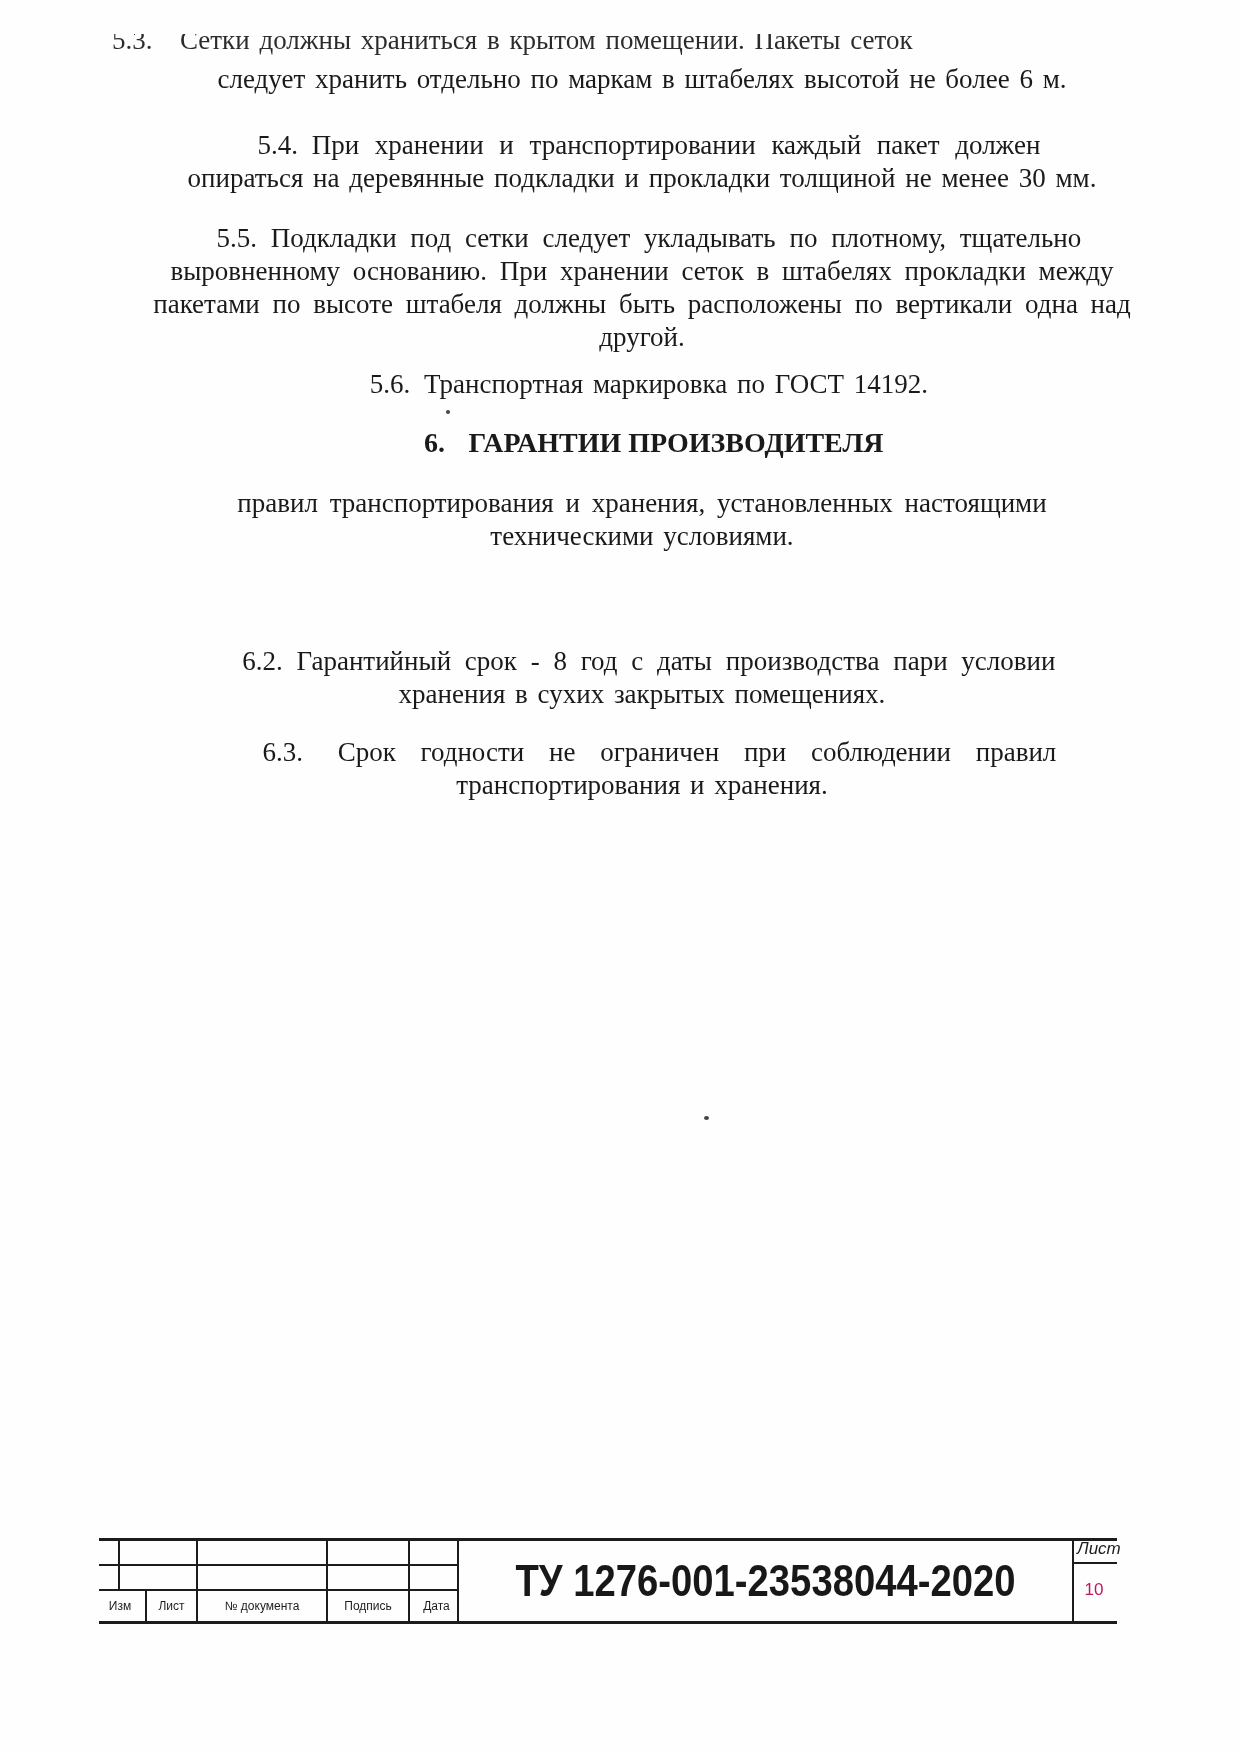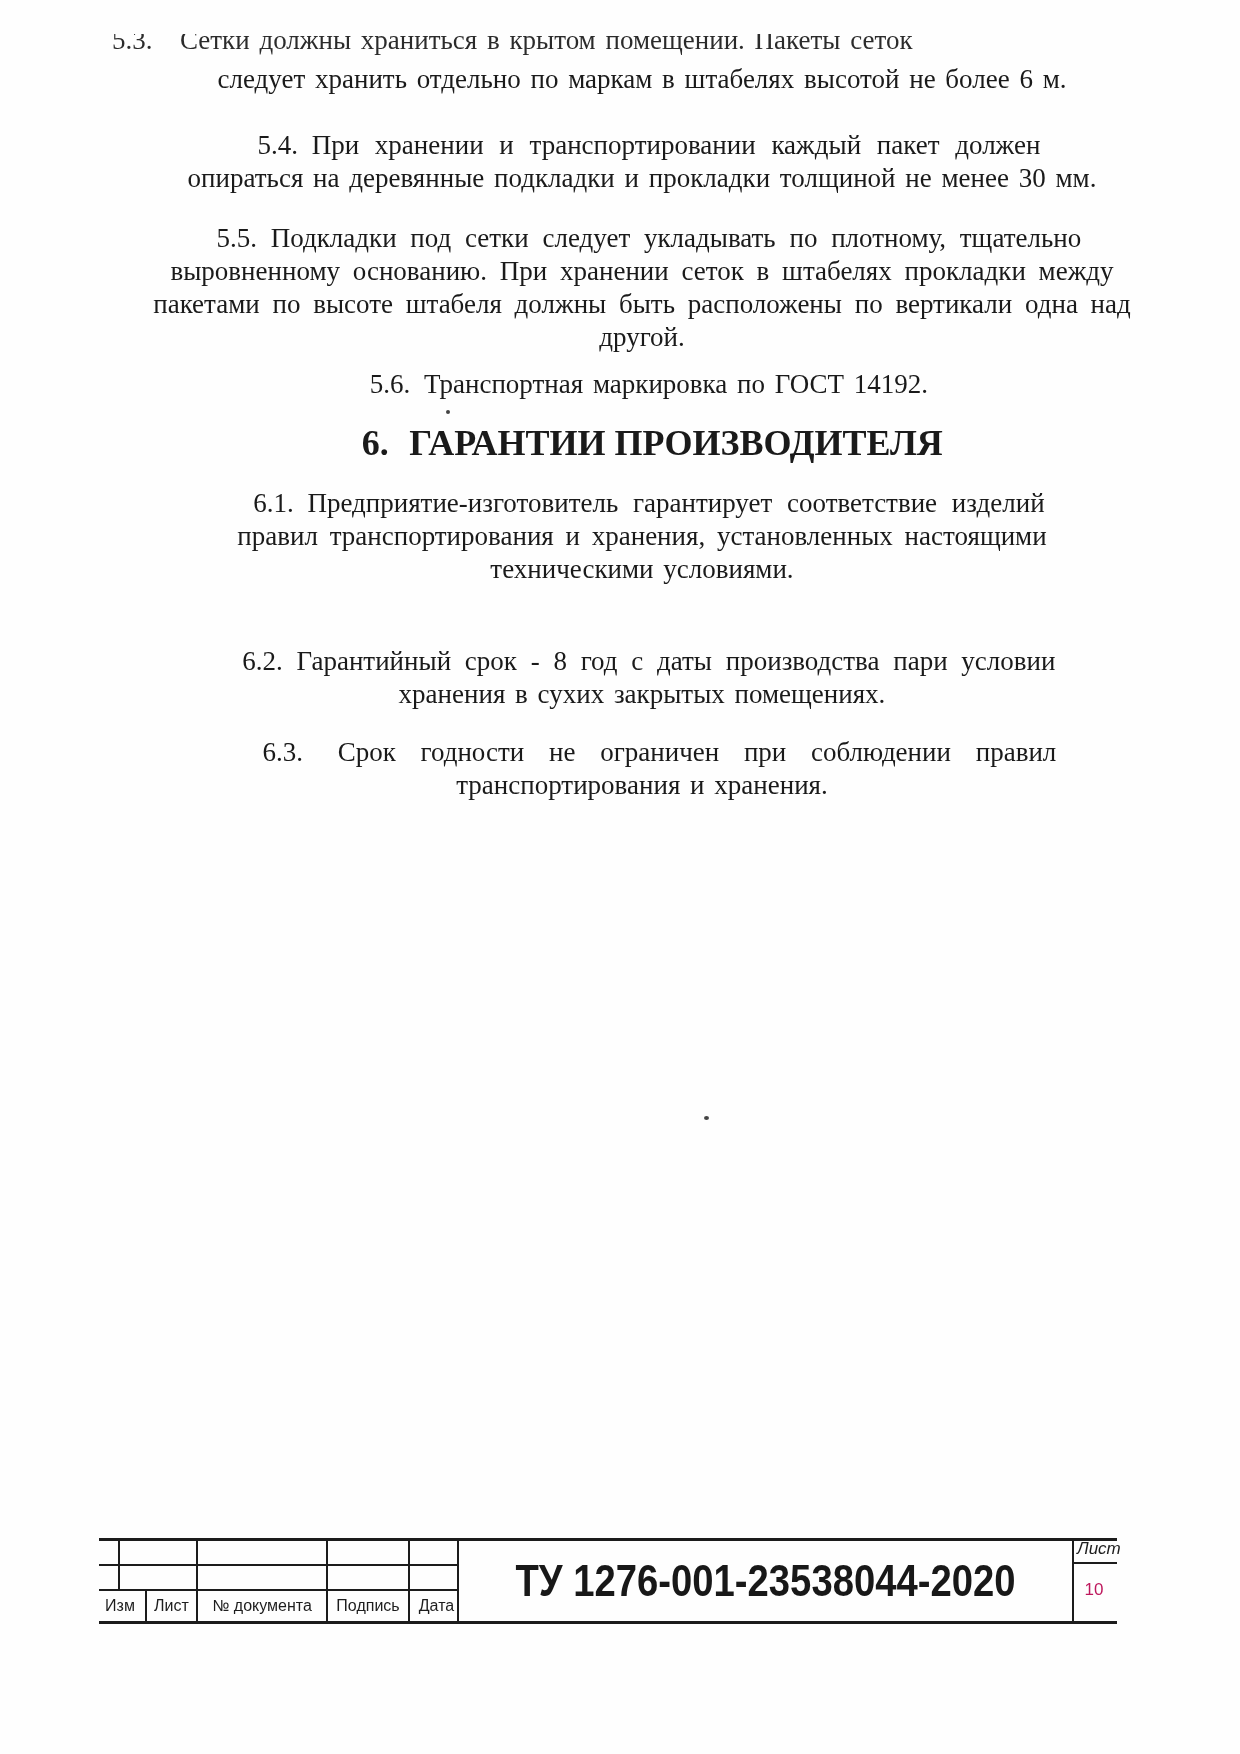--- a/index.html
+++ b/index.html
@@ -12,29 +12,29 @@
     overflow:hidden;
     text-decoration:underline;
   }
   .para{position:absolute;left:112px;width:1060px;text-align:center;}
   .ln{white-space:nowrap;line-height:33px;font-size:27px;word-spacing:3px;}
   .pnum{display:inline-block;min-width:68px;}
   .pnum-wide{display:inline-block;min-width:110px;}
   .ws-wide{word-spacing:18px;}
   .cutwrap{position:absolute;top:34px;left:112px;width:1060px;height:26px;overflow:hidden;}
   .cutwrap .ln{margin-top:-10px;opacity:.92;}
-  .h6line{font-weight:bold;font-size:36px;line-height:34px;white-space:nowrap;}
+  .h6line{font-weight:bold;font-size:28px;line-height:34px;white-space:nowrap;}
   .h6num{display:inline-block;min-width:68px;font-weight:bold;}
   .speck{position:absolute;background:#444;border-radius:50%;}
   
   .tblock{position:absolute;left:0;top:1536px;width:1240px;height:92px;
           font-family:"Liberation Sans","DejaVu Sans",sans-serif;color:#161616;}
   .hl{position:absolute;background:#1c1c1c;}
   .vl{position:absolute;background:#1c1c1c;}
-  .cell-label{position:absolute;font-size:16px;text-align:center;line-height:30px;color:#1d1d1d;}
+  .cell-label{position:absolute;font-size:12px;text-align:center;line-height:30px;color:#1d1d1d;}
   .doccode{
     position:absolute;left:459px;top:5px;width:613px;height:80px;
     display:flex;align-items:center;justify-content:center;
     font-size:45px;font-weight:bold;letter-spacing:0px;
     transform:scaleX(0.85);transform-origin:50% 50%;
     white-space:nowrap;color:#181818;
   }
   .sheet-hdr{position:absolute;left:1077px;top:3px;width:40px;font-size:17px;
              font-style:italic;color:#1d1d1d;}
   .sheet-no{position:absolute;left:1074px;top:44px;width:40px;font-size:17px;
@@ -68,21 +68,20 @@
     <div class="ln"><span class="pnum">5.6.</span><span>Транспортная маркировка по ГОСТ 14192.</span></div>
   </div>
 
   <div class="speck" style="left:446px;top:410px;width:4px;height:4px"></div>
 
   <div class="para" style="top:426px">
     <div class="h6line"><span class="h6num">6.</span><span>ГАРАНТИИ ПРОИЗВОДИТЕЛЯ</span></div>
   </div>
 
   <div class="para" style="top:487px">
-    <div class="ln" style="word-spacing:8px"><span class="pnum" style="word-spacing:3px">6.1.</span><span>Предприятие-изготовитель гарантирует соответствие изделий</span></div>
     <div class="ln" style="word-spacing:5px">правил транспортирования и хранения, установленных настоящими</div>
     <div class="ln">техническими условиями.</div>
   </div>
 
   <div class="para" style="top:645px">
     <div class="ln" style="word-spacing:7px"><span class="pnum" style="word-spacing:3px">6.2.</span><span>Гарантийный срок - 8 год с даты производства пари условии</span></div>
     <div class="ln">хранения в сухих закрытых помещениях.</div>
   </div>
 
   <div class="para" style="top:736px">

